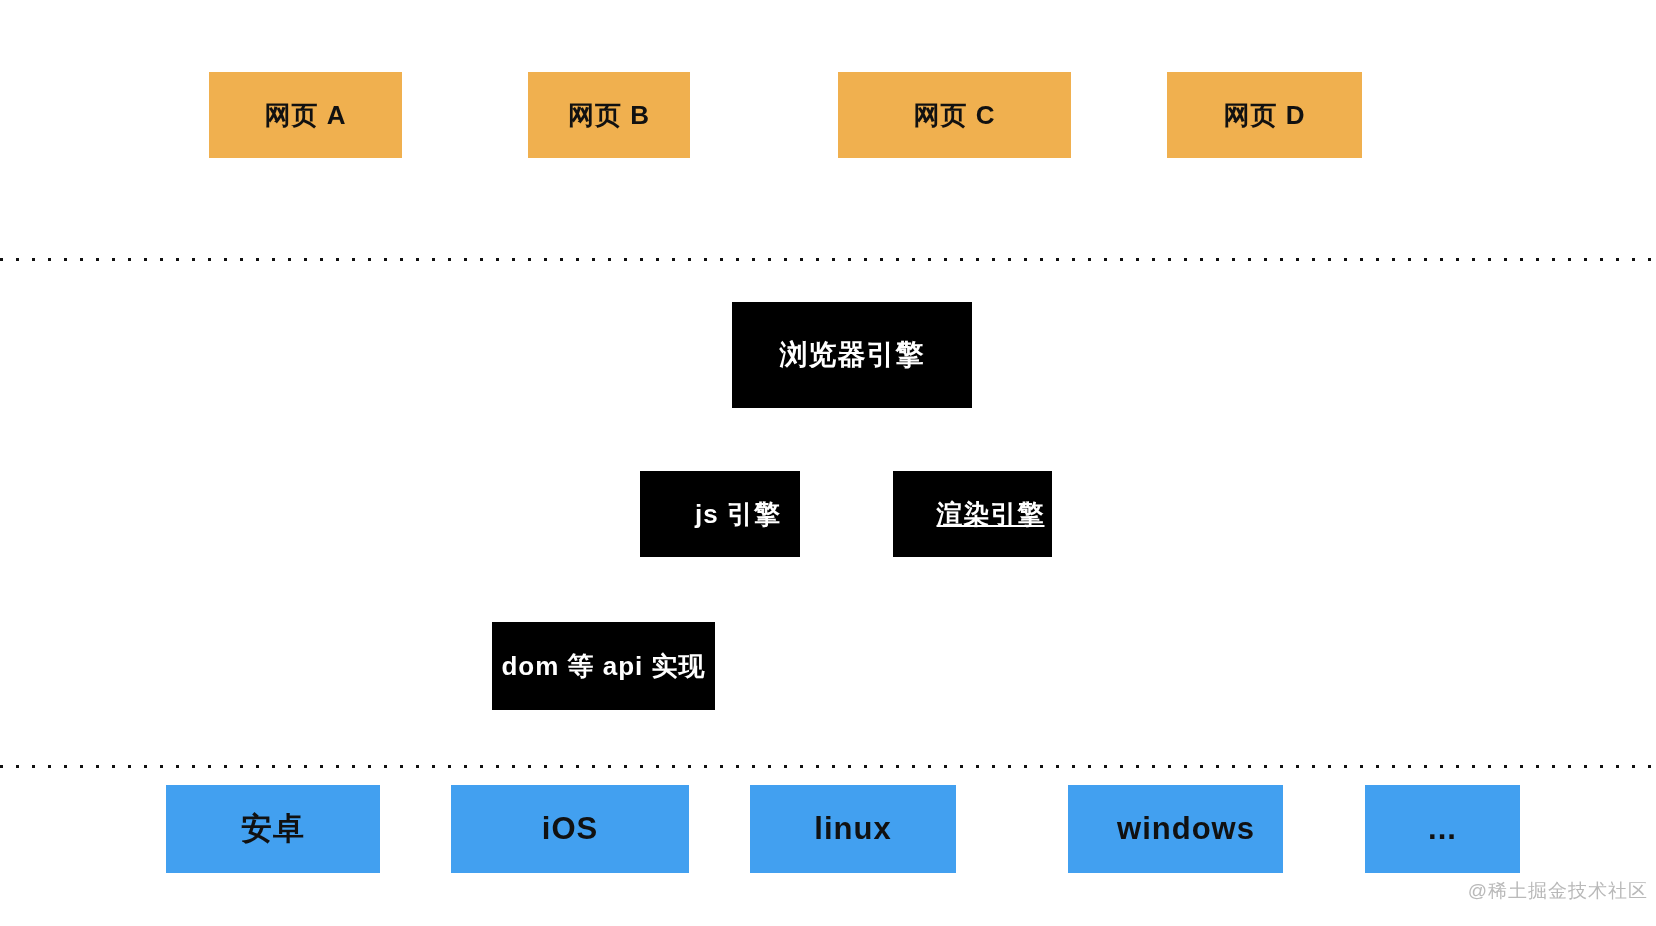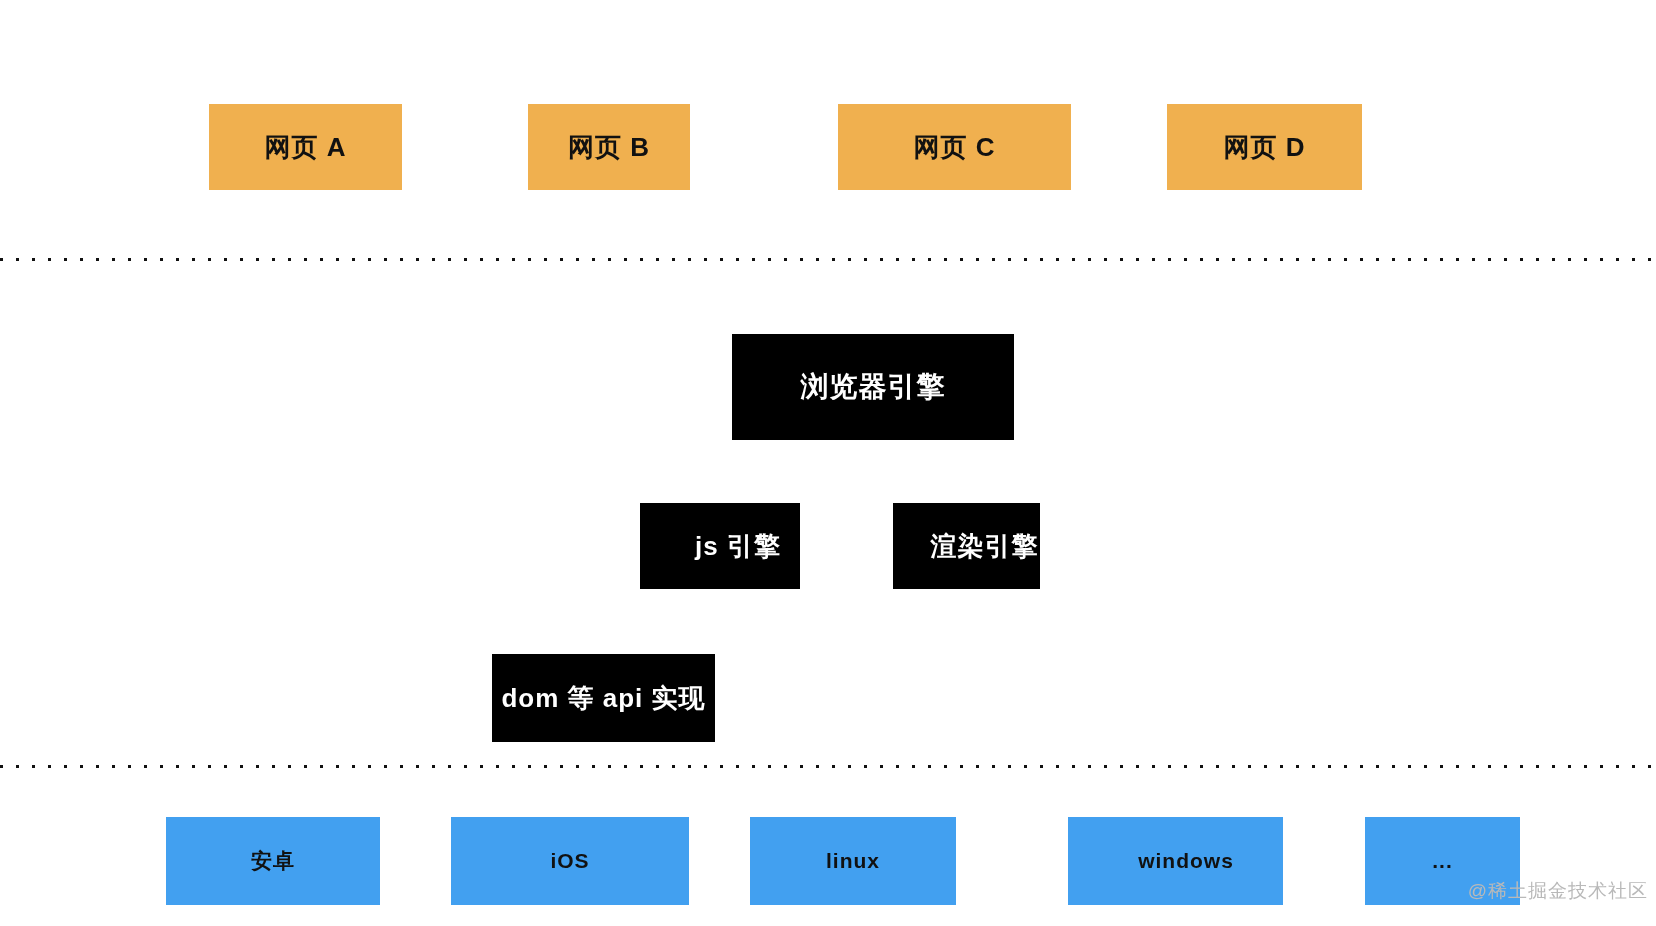--- a/index.html
+++ b/index.html
@@ -17,21 +17,20 @@
   }
   .node {
     position: absolute;
     display: flex;
     align-items: center;
     justify-content: center;
     font-weight: bold;
     box-sizing: border-box;
     text-align: center;
     letter-spacing: 1px;
-    margin-top: 32px;
   }
   
   .web-node {
     background: var(--web-page-fill, #F0B04F);
     color: var(--text-on-light, #111111);
     top: 72px;
     height: 86px;
     font-size: 26px;
   }
   .web-a { left: 209px; width: 193px; }
@@ -51,38 +50,38 @@
   }
   .sep-top { top: 258px; }
   .sep-bottom { top: 765px; }
 
   
   .dark-node {
     background: var(--engine-fill, #000000);
     color: var(--text-on-dark, #ffffff);
   }
   .browser-engine {
-    left: 732px; top: 302px; width: 282px; height: 106px;
+    left: 732px; top: 302px; width: 240px; height: 106px;
     font-size: 28px;
   }
   .engine-row-node { top: 471px; height: 86px; font-size: 26px; padding-left: 36px; }
   .js-engine { left: 640px; width: 160px; }
-  .render-engine { left: 893px; width: 147px; }
+  .render-engine { left: 893px; width: 159px; text-decoration: underline; }
 
   .impl-row-node { top: 622px; height: 88px; font-size: 26px; }
   .dom-impl { left: 492px; width: 223px; justify-content: center; }
   .render-impl { left: 938px; width: 212px; }
 
   
   .platform-node {
     background: var(--platform-fill, #42A0F0);
     color: var(--text-on-light, #111111);
     top: 785px;
     height: 88px;
-    font-size: 21px;
+    font-size: 31px;
   }
   .platform-android { left: 166px; width: 214px; }
   .platform-ios { left: 451px; width: 238px; }
   .platform-linux { left: 750px; width: 206px; }
   .platform-windows { left: 1068px; width: 215px; padding-left: 21px; }
   .platform-more { left: 1365px; width: 155px; }
 
   
   .watermark {
     position: absolute;

